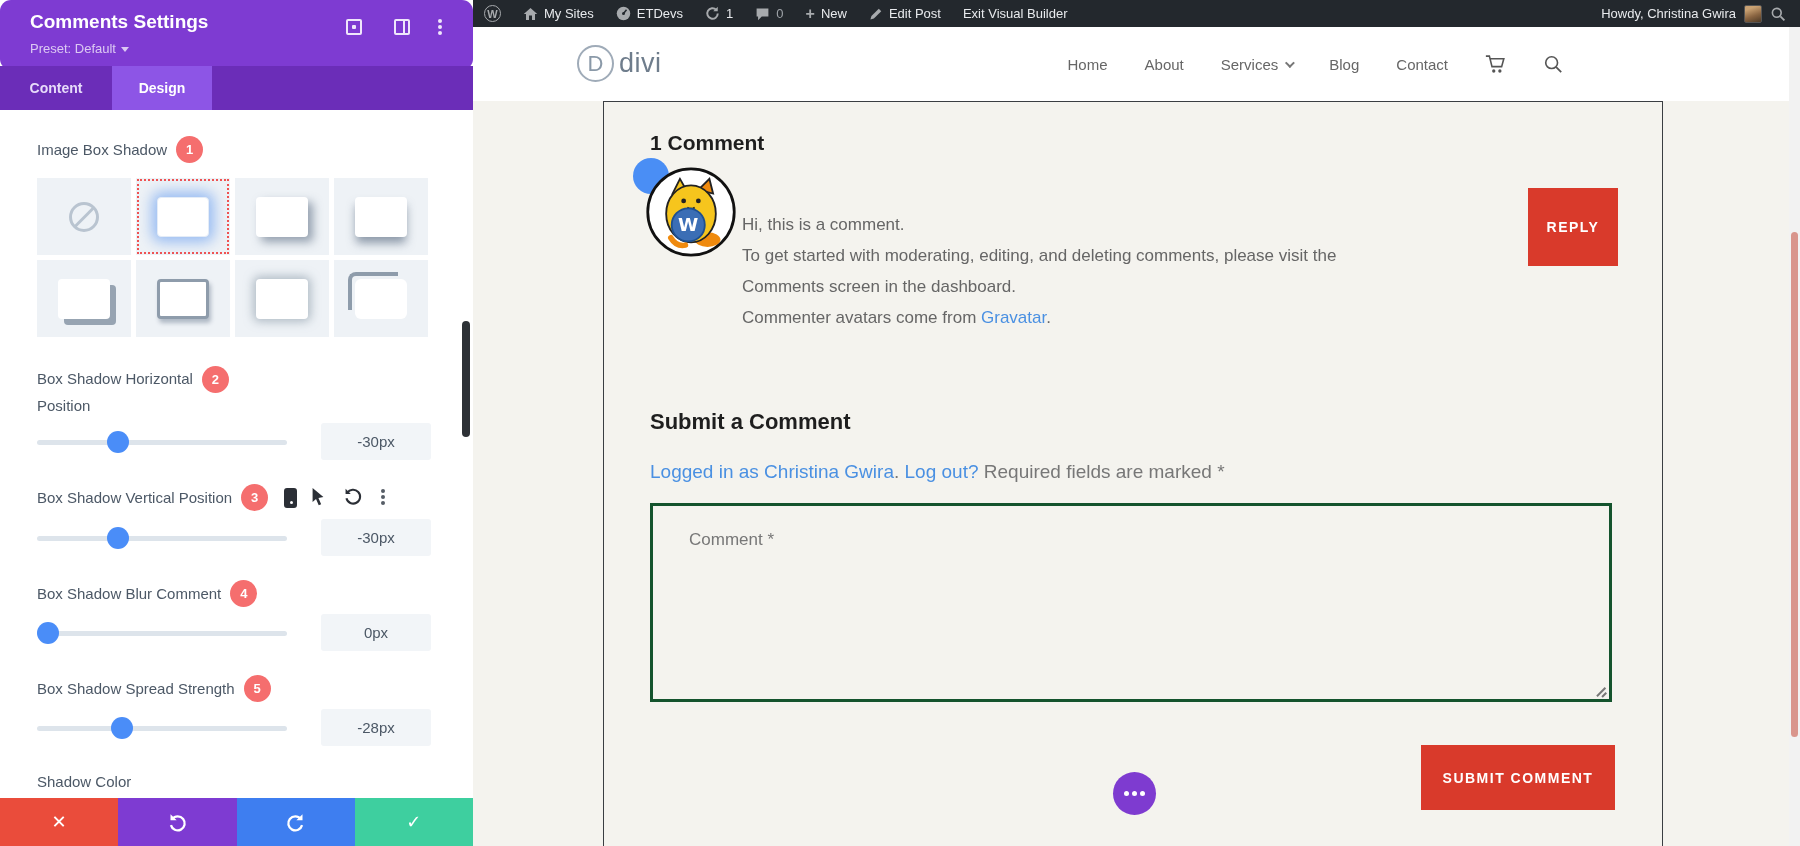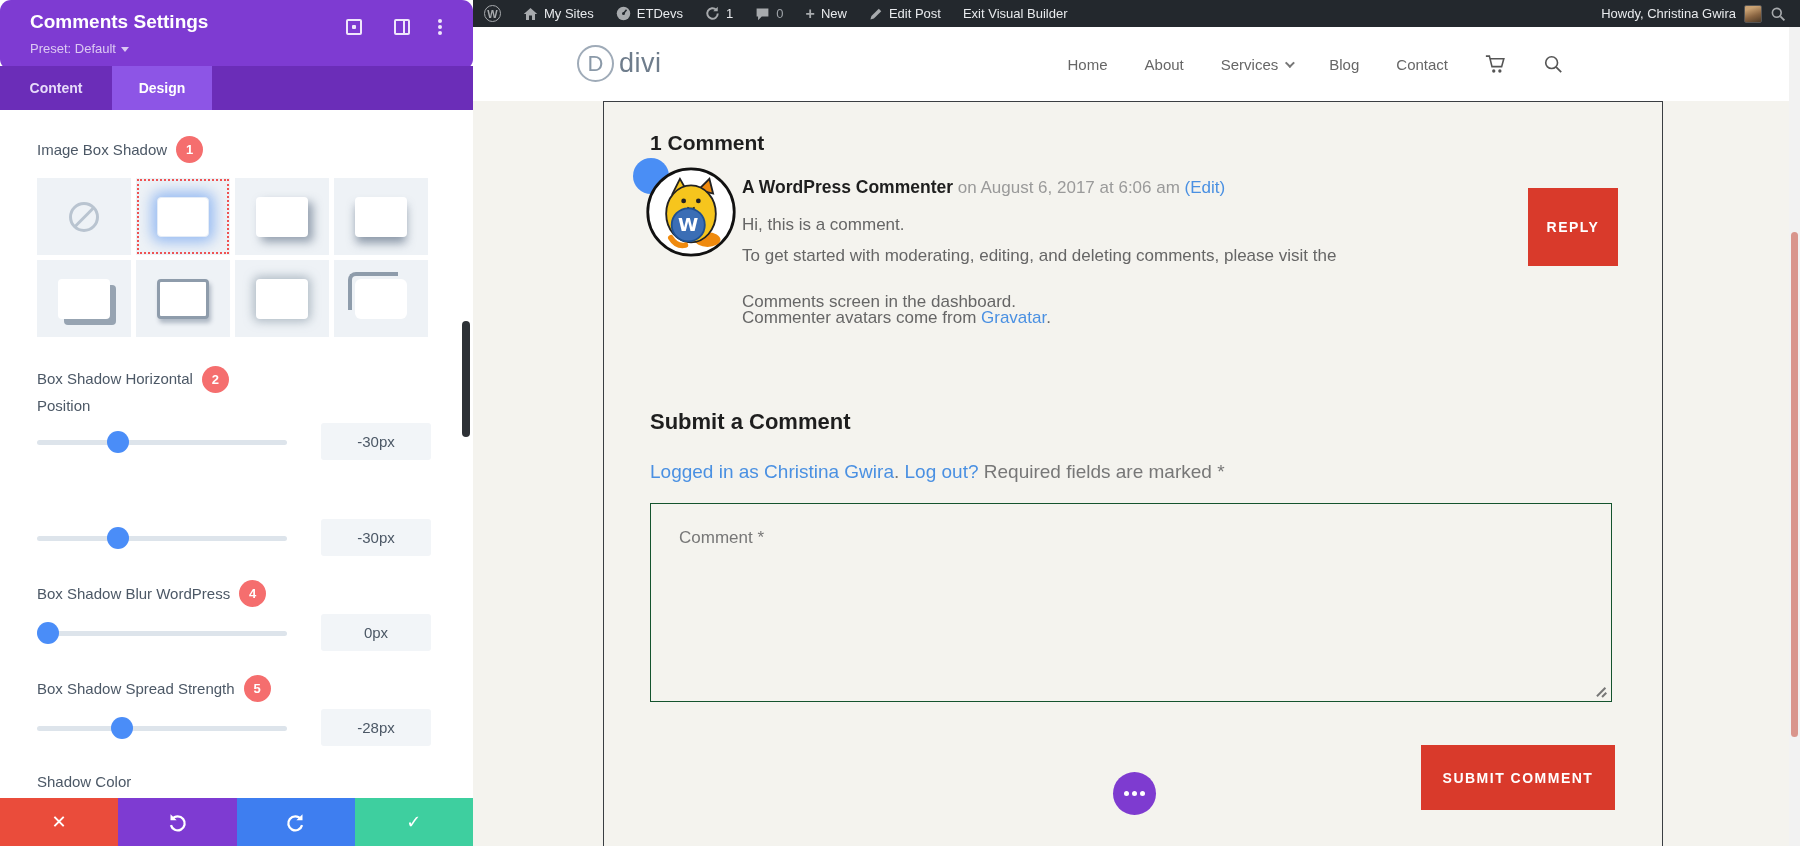--- a/index.html
+++ b/index.html
@@ -97,21 +97,21 @@
   .avatar-bluedot { position:absolute; left:-12px; top:-8px; width:36px; height:36px; border-radius:50%; background:#4a8ef5; }
   .avatar-circ { position:absolute; left:0; top:0; width:92px; height:92px; }
   .c-meta { position:absolute; left:269px; top:76px; font-size:17px; color:#9a9a9a; }
   .c-meta b { color:#1e1e1e; font-size:17.5px; }
   a.lnk { color:#4a90e2; text-decoration:none; cursor:pointer; }
   .c-line { position:absolute; left:269px; font-size:17px; color:#666; }
   .reply-btn { position:absolute; left:1055px; top:87px; width:90px; height:78px; background:#d93a2b; color:#fff; font-size:14px; font-weight:bold; letter-spacing:1.5px; display:flex; align-items:center; justify-content:center; cursor:pointer; }
 
   .h-submit { position:absolute; left:177px; top:308px; font-size:22px; font-weight:bold; color:#1e1e1e; }
   .loggedin { position:absolute; left:177px; top:360px; font-size:19px; color:#777; }
-  .comment-box { position:absolute; left:177px; top:402px; width:962px; height:199px; background:transparent; border:1px solid #14532d; resize:none; font-family:"Liberation Sans","DejaVu Sans",sans-serif; font-size:17px; color:#a16207; padding:24px 28px; outline:none; }
+  .comment-box { position:absolute; left:177px; top:402px; width:962px; height:199px; background:transparent; border:3px solid #14532d; resize:none; font-family:"Liberation Sans","DejaVu Sans",sans-serif; font-size:17px; color:#a16207; padding:24px 36px; outline:none; }
   .comment-box::placeholder { color:#777; opacity:1; }
   .resize-glyph { position:absolute; left:1122px; top:584px; width:13px; height:13px; pointer-events:none; }
   .resize-glyph i { position:absolute; display:block; background:#777; height:1.5px; transform:rotate(-45deg); }
   .resize-glyph i:nth-child(1) { width:12px; left:0; top:6px; }
   .resize-glyph i:nth-child(2) { width:6px; left:6px; top:9px; }
 
   .submit-btn { position:absolute; left:948px; top:634px; width:194px; height:65px; background:#d93a2b; color:#fff; font-size:14px; font-weight:bold; letter-spacing:1.5px; display:flex; align-items:center; justify-content:center; cursor:pointer;margin-top:10px; }
   .dots-btn { position:absolute; left:640px; top:671px; width:43px; height:43px; border-radius:50%; background:#7e3bd0; display:flex; align-items:center; justify-content:center; gap:3px; cursor:pointer; }
   .dots-btn i { width:5px; height:5px; border-radius:50%; background:#fff; }
 
@@ -247,25 +247,24 @@
         <ellipse cx="50" cy="52" rx="27" ry="31" fill="#f6c51d" stroke="#222" stroke-width="2"></ellipse>
         <circle cx="42" cy="38" r="2.6" fill="#222"></circle>
         <circle cx="58" cy="38" r="2.6" fill="#222"></circle>
         <path d="M46 45 q4 3 8 0" fill="none" stroke="#222" stroke-width="2"></path>
         <circle cx="47" cy="64" r="18" fill="#3b6eb5" stroke="#1d4f8f" stroke-width="2"></circle>
         <text x="47" y="71" text-anchor="middle" font-size="20" font-weight="bold" fill="#fff" font-family="DejaVu Sans, sans-serif">W</text>
         <path d="M28 78 q6 10 16 8" fill="none" stroke="#ef8a0e" stroke-width="6" stroke-linecap="round"></path>
       </svg>
     </div>
 
-    <div class="c-meta"><b>A WordPress Commenter</b><span> on August 6, 2017 at 6:06 am </span><a class="lnk">(Edit)</a></div>
 
     <div class="c-line" style="top:114px;">Hi, this is a comment.</div>
     <div class="c-line" style="top:145px;">To get started with moderating, editing, and deleting comments, please visit the</div>
-    <div class="c-line" style="top:176px;margin-top:15px;">Comments screen in the dashboard.</div>
+    <div class="c-line" style="top:176px;">Comments screen in the dashboard.</div>
     <div class="c-line" style="top:207px;"><span>Commenter avatars come from </span><a class="lnk">Gravatar</a><span>.</span></div>
 
     <div class="reply-btn">REPLY</div>
 
     <div class="h-submit">Submit a Comment</div>
     <div class="loggedin"><a class="lnk">Logged in as Christina Gwira</a><span>. </span><a class="lnk">Log out?</a><span> Required fields are marked *</span></div>
 
     <textarea class="comment-box" placeholder="Comment *" style=""></textarea>
     <div class="resize-glyph">
         <i></i>
@@ -340,28 +339,49 @@
       <div style="position:absolute; left:37px; top:256px; width:230px;">
         <span class="opt-label">Box Shadow Horizontal</span><span class="badge">2</span>
         <div class="opt-label" style="margin-top:4px;">Position</div>
       </div>
       <div class="slider" style="top:321px;">
         <div class="track"></div>
           <div class="knob" style="left:70px;"></div>
       </div>
       <div class="valbox" style="top:313px;">-30px</div>
 
+      <div class="label-row" style="left:37px; top:374px;">
+        <span class="opt-label">Box Shadow Vertical Position</span>
+        <span class="badge">3</span>
+        <span class="hov-ic ic-phone"></span>
+        <span class="hov-ic ic-cursor">
+          <svg width="18" height="20" viewBox="0 0 20 22">
+              <path d="M4 1 L16 11 L10.5 12 L13.5 19 L10.8 20.2 L7.8 13.2 L4 16.5 Z" fill="#2b2f36"></path>
+            </svg>
+        </span>
+        <span class="hov-ic ic-undo">
+          <svg width="19" height="19" viewBox="0 0 22 22">
+              <path d="M5 7 a8 8 0 1 1-1 6" fill="none" stroke="#2b2f36" stroke-width="2.4"></path>
+              <path d="M3 2 v6 h6 z" fill="#2b2f36"></path>
+            </svg>
+        </span>
+        <span class="hov-kebab">
+            <div class="kdot"></div>
+            <div class="kdot"></div>
+            <div class="kdot"></div>
+          </span>
+      </div>
       <div class="slider" style="top:417px;">
         <div class="track"></div>
           <div class="knob" style="left:70px;"></div>
       </div>
       <div class="valbox" style="top:409px;">-30px</div>
 
       <div class="label-row" style="left:37px; top:470px;">
-        <span class="opt-label">Box Shadow Blur WordPress</span>
+        <span class="opt-label">Box Shadow Blur Comment</span>
         <span class="badge">4</span>
       </div>
       <div class="slider" style="top:512px;">
         <div class="track"></div>
           <div class="knob" style="left:0;"></div>
       </div>
       <div class="valbox" style="top:504px;">0px</div>
 
       <div class="label-row" style="left:37px; top:565px;">
         <span class="opt-label">Box Shadow Spread Strength</span>

